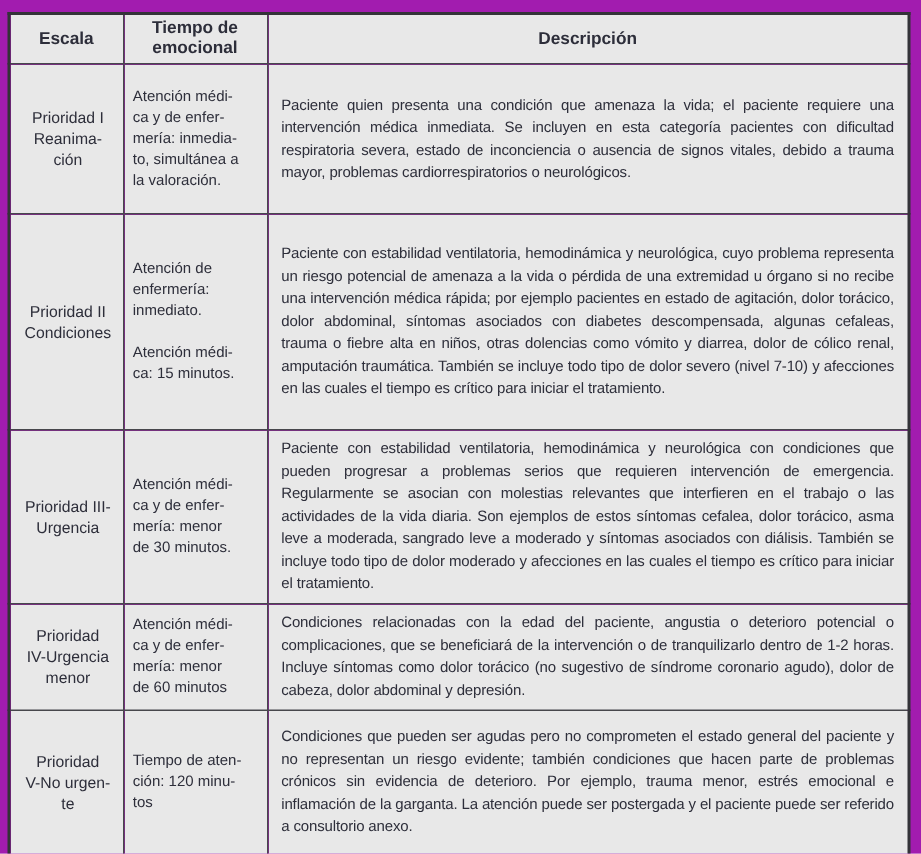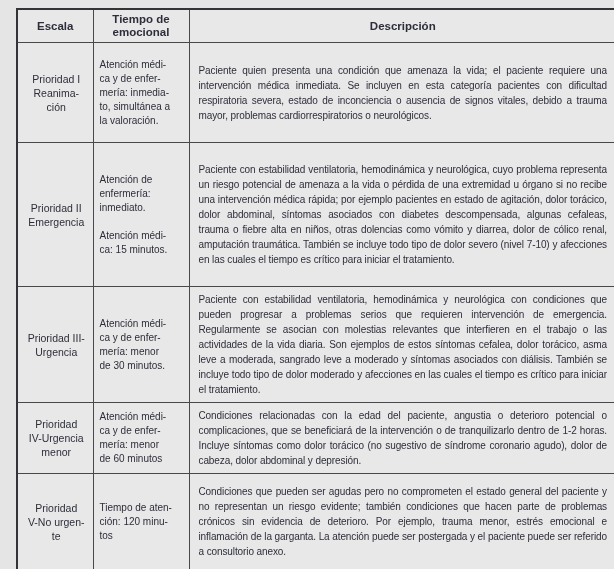--- a/index.html
+++ b/index.html
@@ -8,22 +8,22 @@
     background: #ffffff;
     width: 614px;
     height: 569px;
     font-family: "Liberation Sans", sans-serif;
     -webkit-font-smoothing: antialiased;
   }
   .page {
     width: 614px;
     height: 569px;
     box-sizing: border-box;
-    padding: 8px 16px;
-    background: #e5e5e5;
+    padding: 8px 5px;
+    background: #a21caf;
   }
   table.triage {
     border-collapse: collapse;
     table-layout: fixed;
     width: 600px;
     border: 2px solid #333338;
   }
   table.triage col.c-escala { width: 76px; }
   table.triage col.c-tiempo { width: 96px; }
   table.triage col.c-desc   { width: 428px; }
@@ -97,21 +97,21 @@
 ción</td>
         <td class="tiempo">Atención médi-
 ca y de enfer-
 mería: inmedia-
 to, simultánea a
 la valoración.</td>
         <td class="desc">Paciente quien presenta una condición que amenaza la vida; el paciente requiere una intervención médica inmediata. Se incluyen en esta categoría pacientes con dificultad respiratoria severa, estado de inconciencia o ausencia de signos vitales, debido a trauma mayor, problemas cardiorrespiratorios o neurológicos.</td>
       </tr>
       <tr>
         <td class="escala">Prioridad II
-Emergencia</td>
+Condiciones</td>
         <td class="tiempo">Atención de
 enfermería:
 inmediato.
 
 Atención médi-
 ca: 15 minutos.</td>
         <td class="desc">Paciente con estabilidad ventilatoria, hemodinámica y neurológica, cuyo problema representa un riesgo potencial de amenaza a la vida o pérdida de una extremidad u órgano si no recibe una intervención médica rápida; por ejemplo pacientes en estado de agitación, dolor torácico, dolor abdominal, síntomas asociados con diabetes descompensada, algunas cefaleas, trauma o fiebre alta en niños, otras dolencias como vómito y diarrea, dolor de cólico renal, amputación traumática. También se incluye todo tipo de dolor severo (nivel 7-10) y afecciones en las cuales el tiempo es crítico para iniciar el tratamiento.</td>
       </tr>
       <tr>
         <td class="escala">Prioridad III-

